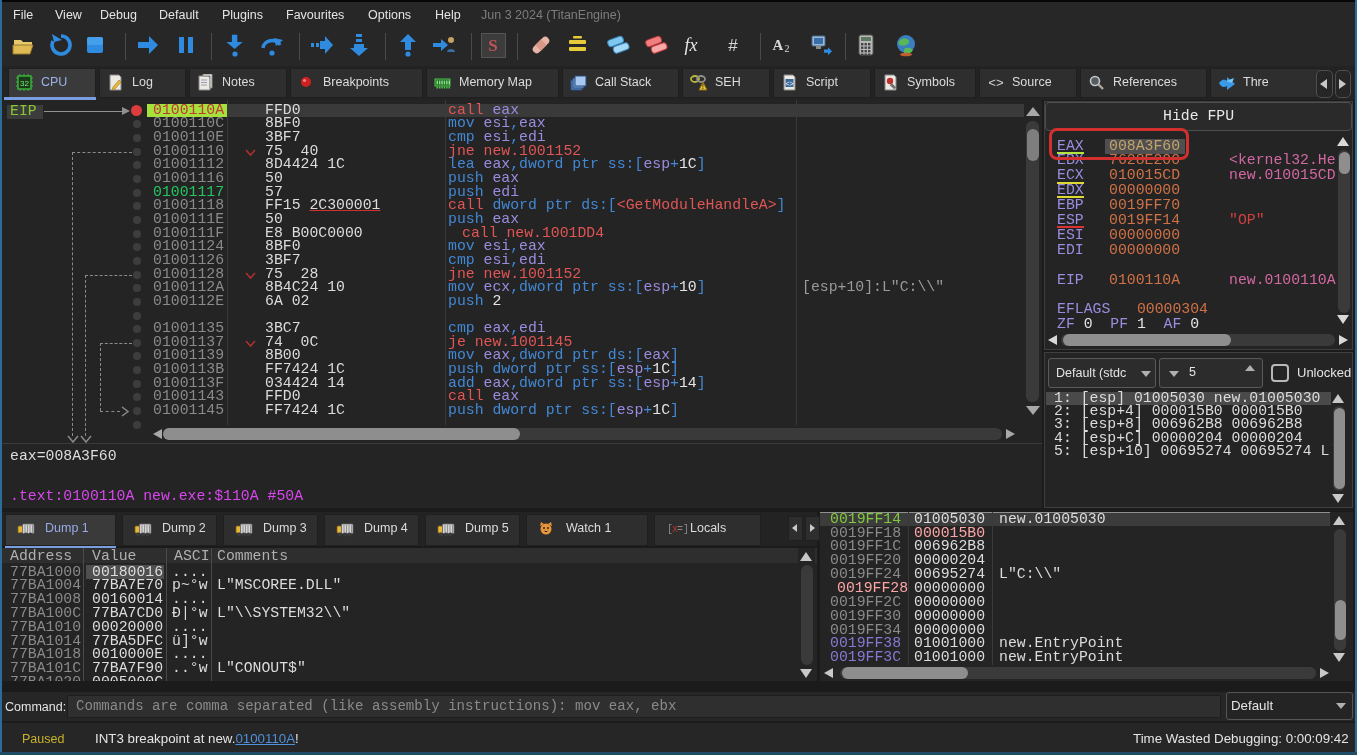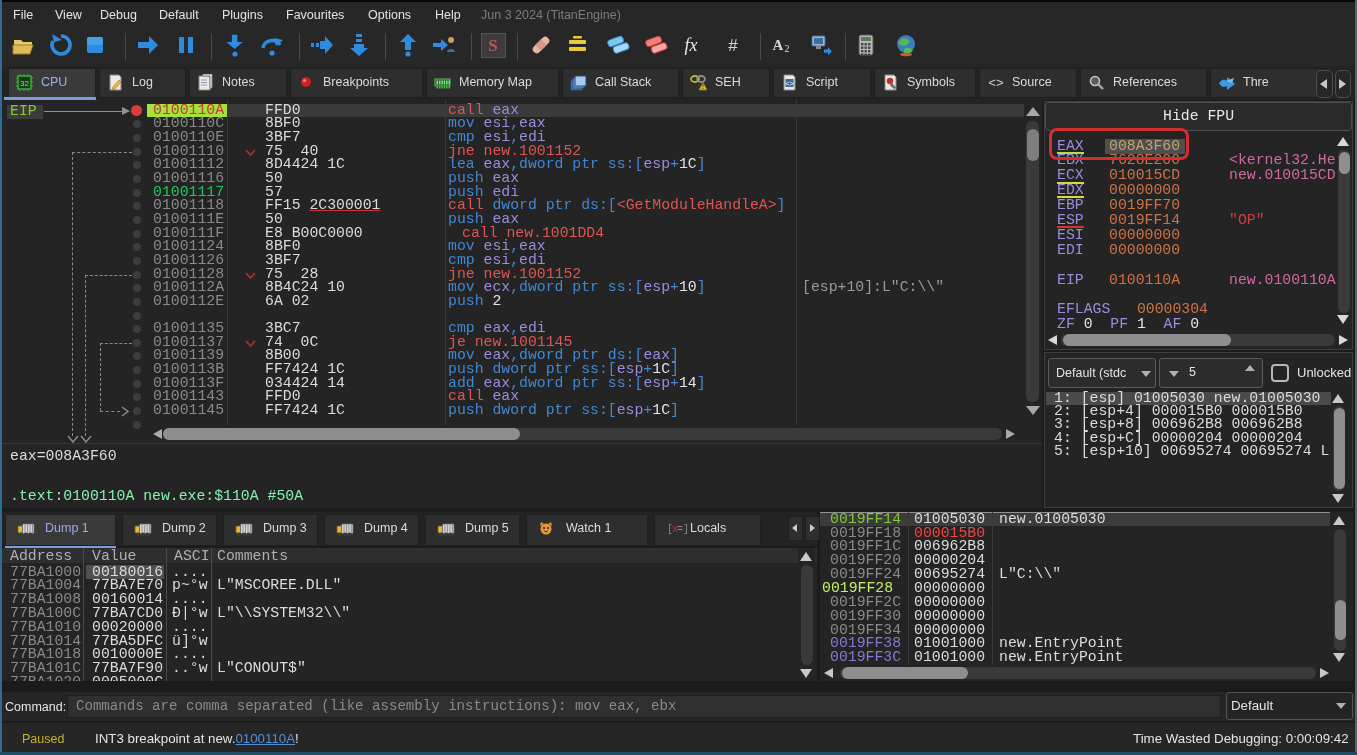--- a/index.html
+++ b/index.html
@@ -422,21 +422,21 @@
 <div class="abs" style="left:161px;top:328px;width:839px;height:12px;background:#3a3a3a;border-radius:6px"></div>
 <div class="thumb" style="left:161px;top:328px;width:357px;height:12px;background:#8e8e8e"></div>
 <div class="abs" style="left:1022px;top:0;width:18px;height:343px;background:#242424"></div>
 <div class="tri abs" style="left:1024px;top:7px;border-bottom:9px solid #a8a8a8;border-left:7px solid transparent;border-right:7px solid transparent"></div>
 <div class="abs" style="left:1024px;top:21px;width:13px;height:281px;background:#3a3a3a;border-radius:6px"></div>
 <div class="thumb" style="left:1024.5px;top:29px;width:12px;height:32px;background:#7e7e7e"></div>
 <div class="tri abs" style="left:1024px;top:306px;border-top:9px solid #a8a8a8;border-left:7px solid transparent;border-right:7px solid transparent"></div>
 </div>
 <div class="abs" style="left:2px;top:443px;width:1040px;height:65px;background:#242424;border-top:1px solid #3a3a3a">
 <div class="abs mono" style="left:8px;top:6px;color:#dcdcdc">eax=008A3F60</div>
-<div class="abs mono" style="left:8px;top:46px;color:#86efac">.text:0100110A new.exe:$110A #50A</div>
+<div class="abs mono" style="left:8px;top:46px;color:#d946ef">.text:0100110A new.exe:$110A #50A</div>
 </div>
 <div class="abs" style="left:1044px;top:101px;width:309px;height:249px;background:#242424;border:1px solid #3f3f3f">
 <div class="abs" style="left:0;top:0;width:307px;height:29px;background:#2a2a2a;border:1px solid #4e4e4e;border-radius:4px"></div>
 <div class="abs mono" style="left:118px;top:8px;color:#e8e8e8">Hide FPU</div>
 <div class="abs mono" style="left:0;top:37.5px;width:307px;height:14.9px"><span class="abs" style="left:12px;top:0;color:#9b8cdf">EAX</span><div class="abs" style="left:12px;top:12.3px;width:27px;height:2px;background:#b3e43c"></div><div class="abs" style="left:60px;top:-1px;width:80px;height:15px;background:#4f4f4f"></div><span class="abs" style="left:64px;top:0;color:#c3a36a">008A3F60</span></div>
 <div class="abs mono" style="left:0;top:52.4px;width:307px;height:14.9px"><span class="abs" style="left:12px;top:0;color:#9b8cdf">EBX</span><span class="abs" style="left:64px;top:0;color:#cf7146">7628E200</span><span class="abs" style="left:184px;top:0"><span style="color:#d268a2">&lt;kernel32.He</span></span></div>
 <div class="abs mono" style="left:0;top:67.3px;width:307px;height:14.9px"><span class="abs" style="left:12px;top:0;color:#9b8cdf">ECX</span><div class="abs" style="left:12px;top:12.3px;width:27px;height:2px;background:#ddd832"></div><span class="abs" style="left:64px;top:0;color:#cf7146">010015CD</span><span class="abs" style="left:184px;top:0"><span style="color:#d268a2">new.010015CD</span></span></div>
 <div class="abs mono" style="left:0;top:82.2px;width:307px;height:14.9px"><span class="abs" style="left:12px;top:0;color:#9b8cdf">EDX</span><div class="abs" style="left:12px;top:12.3px;width:27px;height:2px;background:#ddd832"></div><span class="abs" style="left:64px;top:0;color:#cf7146">00000000</span></div>
 <div class="abs mono" style="left:0;top:97.1px;width:307px;height:14.9px"><span class="abs" style="left:12px;top:0;color:#9b8cdf">EBP</span><span class="abs" style="left:64px;top:0;color:#cf7146">0019FF70</span></div>
 <div class="abs mono" style="left:0;top:112.0px;width:307px;height:14.9px"><span class="abs" style="left:12px;top:0;color:#9b8cdf">ESP</span><div class="abs" style="left:12px;top:12.3px;width:27px;height:2px;background:#dd3232"></div><span class="abs" style="left:64px;top:0;color:#cf7146">0019FF14</span><span class="abs" style="left:184px;top:0"><span style="color:#d04040">"OP"</span></span></div>
@@ -636,29 +636,29 @@
 <div class="tri abs" style="left:798px;top:121px;border-top:9px solid #c8c8c8;border-left:6.5px solid transparent;border-right:6.5px solid transparent"></div>
 </div>
 <div class="abs" style="left:820px;top:512px;width:533px;height:169px;background:#242424;overflow:hidden">
 <div class="abs" style="left:0;top:0;width:510px;height:14.3px;background:#3c3c3c;border-top:1px solid #909090"></div>
 <div class="vline" style="left:88px;top:0;height:153px"></div>
 <div class="vline" style="left:172px;top:0;height:153px"></div>
 <div class="abs mono" style="left:10px;top:0.7px;color:#82c83c">0019FF14</div>
 <div class="abs mono" style="left:94px;top:0.7px;color:#dcdcdc">01005030</div>
 <div class="abs mono" style="left:179px;top:0.7px;color:#dcdcdc">new.01005030</div>
 <div class="abs mono" style="left:10px;top:14.5px;color:#8a8a8a">0019FF18</div>
-<div class="abs mono" style="left:94px;top:14.5px;color:#ef4444">000015B0</div>
+<div class="abs mono" style="left:94px;top:14.5px;color:#fca5a5">000015B0</div>
 <div class="abs mono" style="left:10px;top:28.4px;color:#8a8a8a">0019FF1C</div>
 <div class="abs mono" style="left:94px;top:28.4px;color:#dcdcdc">006962B8</div>
 <div class="abs mono" style="left:10px;top:42.2px;color:#8a8a8a">0019FF20</div>
 <div class="abs mono" style="left:94px;top:42.2px;color:#dcdcdc">00000204</div>
 <div class="abs mono" style="left:10px;top:56.1px;color:#8a8a8a">0019FF24</div>
 <div class="abs mono" style="left:94px;top:56.1px;color:#dcdcdc">00695274</div>
 <div class="abs mono" style="left:179px;top:56.1px;color:#dcdcdc">L"C:\\"</div>
-<div class="abs mono" style="left:2px;top:70.0px;color:#bef264">0019FF28</div>
+<div class="abs mono" style="left:17px;top:70.0px;color:#fca5a5">0019FF28</div>
 <div class="abs mono" style="left:94px;top:70.0px;color:#dcdcdc">00000000</div>
 <div class="abs mono" style="left:10px;top:83.8px;color:#8a8a8a">0019FF2C</div>
 <div class="abs mono" style="left:94px;top:83.8px;color:#dcdcdc">00000000</div>
 <div class="abs mono" style="left:10px;top:97.6px;color:#8a8a8a">0019FF30</div>
 <div class="abs mono" style="left:94px;top:97.6px;color:#dcdcdc">00000000</div>
 <div class="abs mono" style="left:10px;top:111.5px;color:#8a8a8a">0019FF34</div>
 <div class="abs mono" style="left:94px;top:111.5px;color:#dcdcdc">00000000</div>
 <div class="abs mono" style="left:10px;top:125.3px;color:#8679d2">0019FF38</div>
 <div class="abs mono" style="left:94px;top:125.3px;color:#dcdcdc">01001000</div>
 <div class="abs mono" style="left:179px;top:125.3px;color:#dcdcdc">new.EntryPoint</div>

